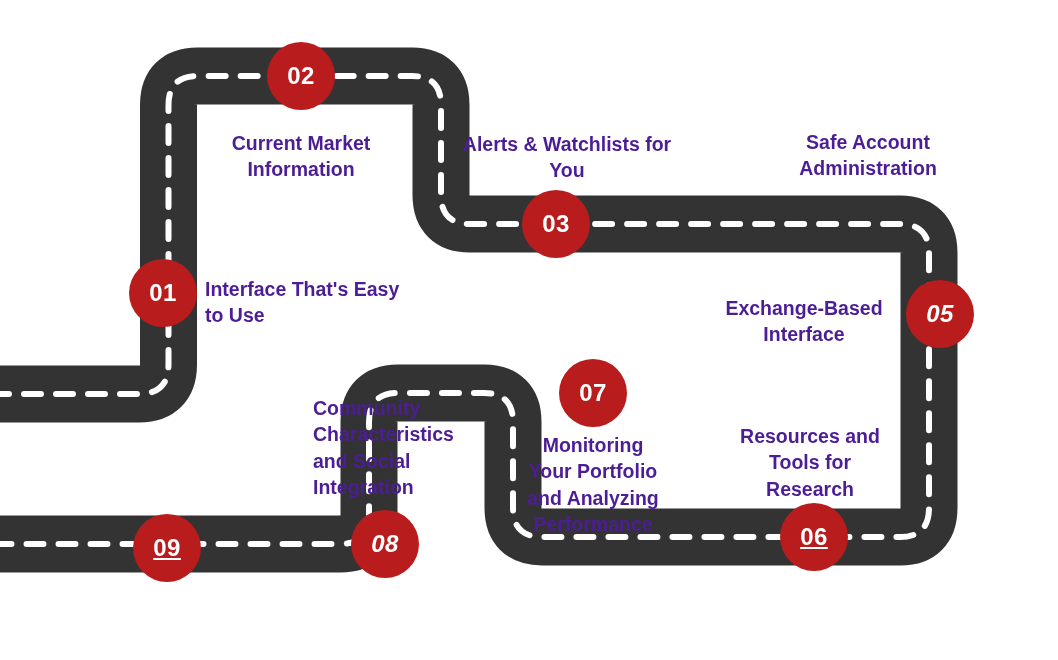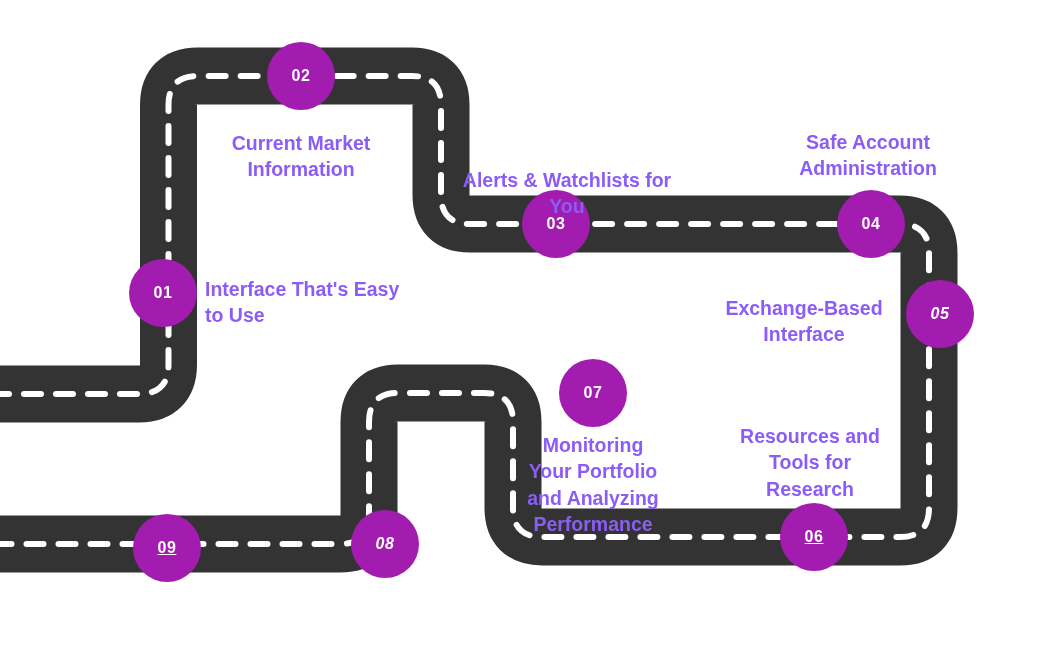--- a/index.html
+++ b/index.html
@@ -25,34 +25,34 @@
     top: 0;
     width: 1058px;
     height: 660px;
     display: block;
   }
   .badge {
     position: absolute;
     width: 68px;
     height: 68px;
     border-radius: 50%;
-    background: #a21caf;
+    background: #b91c1c;
     color: #ffffff;
     display: flex;
     align-items: center;
     justify-content: center;
-    font-size: 16px;
+    font-size: 24px;
     font-weight: bold;
     letter-spacing: 0.5px;
     line-height: 1;
     box-sizing: border-box;
   }
   .label {
     position: absolute;
-    color: #8b5cf6;
+    color: #4c1d95;
     font-size: 19.5px;
     font-weight: bold;
     line-height: 1.35;
     text-align: center;
     box-sizing: border-box;
     overflow-wrap: break-word;
     word-break: break-word;
   }
 </style>
 </head>
@@ -108,41 +108,41 @@
              Q 369 544 340 544
              L -40 544" fill="none" stroke="#ffffff" stroke-width="6" stroke-linecap="round" stroke-dasharray="17 15"></path>
   </svg>
 
   <div class="badge" style="left:129px; top:259px;">01</div>
 
   <div class="badge" style="left:267px; top:42px;">02</div>
 
   <div class="badge" style="left:522px; top:190px;">03</div>
 
-  <div class="badge" style="left:837px; top:190px;">04</div>
 
   <div class="badge" style="left:906px; top:280px;font-style:italic;">05</div>
 
   <div class="badge" style="left:780px; top:503px;text-decoration:underline;">06</div>
 
   <div class="badge" style="left:559px; top:359px;">07</div>
 
   <div class="badge" style="left:351px; top:510px;font-style:italic;">08</div>
 
   <div class="badge" style="left:133px; top:514px;text-decoration:underline;">09</div>
 
   <div class="label" style="left:205px; top:276px; width:200px; text-align:left;">Interface That's Easy to Use</div>
 
   <div class="label" style="left:190px; top:130px; width:222px;">Current Market Information</div>
 
-  <div class="label" style="left:461px; top:131px; width:212px;margin-top:36px;">Alerts &amp; Watchlists for You</div>
+  <div class="label" style="left:461px; top:131px; width:212px;">Alerts &amp; Watchlists for You</div>
 
   <div class="label" style="left:768px; top:129px; width:200px;">Safe Account Administration</div>
 
   <div class="label" style="left:713px; top:295px; width:182px;">Exchange-Based Interface</div>
 
   <div class="label" style="left:731px; top:423px; width:158px;">Resources and Tools for Research</div>
 
   <div class="label" style="left:524px; top:432px; width:138px;">Monitoring Your Portfolio and Analyzing Performance</div>
 
+  <div class="label" style="left:313px; top:395px; width:150px; text-align:left;">Community Characteristics and Social Integration</div>
 
 
 </div>
 
 </body></html>

